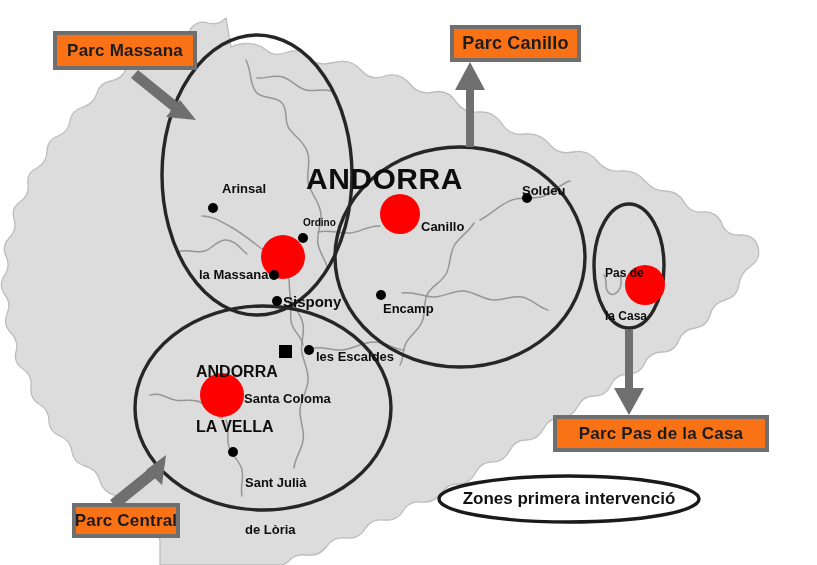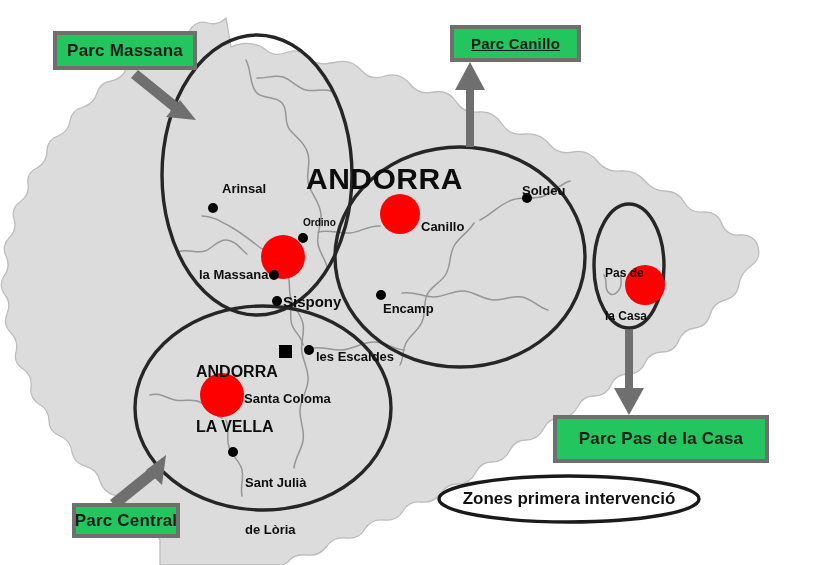--- a/index.html
+++ b/index.html
@@ -28,42 +28,42 @@
     left: 0; top: 0;
     width: 817px;
     height: 565px;
     display: block;
   }
 
   
   .callout-box {
     position: absolute;
     box-sizing: border-box;
-    background: #22c55e;
+    background: #f97316;
     border: 4px solid #6f6f6f;
     display: flex;
     align-items: center;
     justify-content: center;
     z-index: 30;
   }
   .callout-box span {
     font-family: "Liberation Sans", sans-serif;
     font-weight: 600;
     color: #1c1c1c;
     white-space: nowrap;
     letter-spacing: 0.2px;
   }
 
   #callout-massana { left: 53px;  top: 31px;  width: 144px; height: 39px; }
   #callout-massana span { font-size: 17px; }
 
   #callout-canillo { left: 450px; top: 25px;  width: 131px; height: 37px; }
-  #callout-canillo span { font-size: 15px; text-decoration: underline; }
-
-  #callout-pas     { left: 553px; top: 415px; width: 216px; height: 48px; }
+  #callout-canillo span { font-size: 18px; }
+
+  #callout-pas     { left: 553px; top: 415px; width: 216px; height: 37px; }
   #callout-pas span { font-size: 17px; }
 
   #callout-central { left: 72px;  top: 503px; width: 108px; height: 35px; }
   #callout-central span { font-size: 17px; }
 
   
   #legend-wrap {
     position: absolute;
     left: 436px; top: 473px;
     width: 266px; height: 52px;

